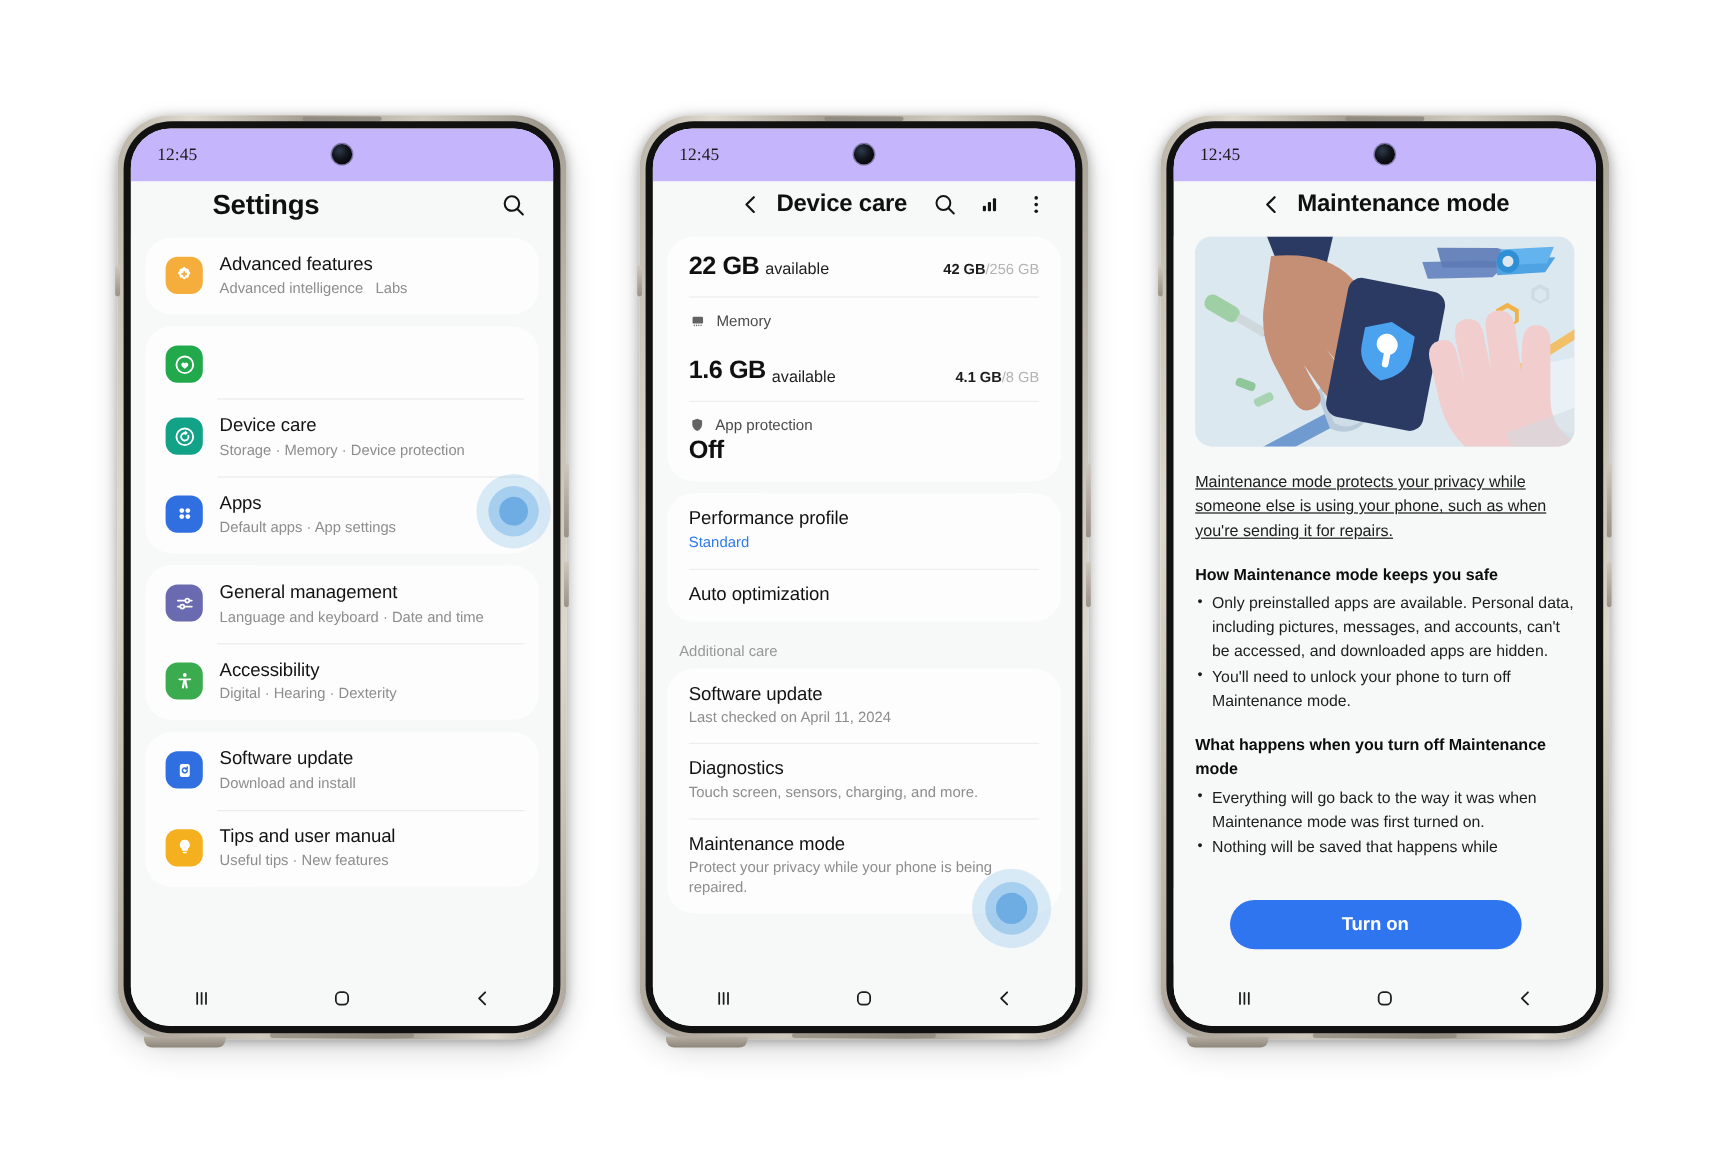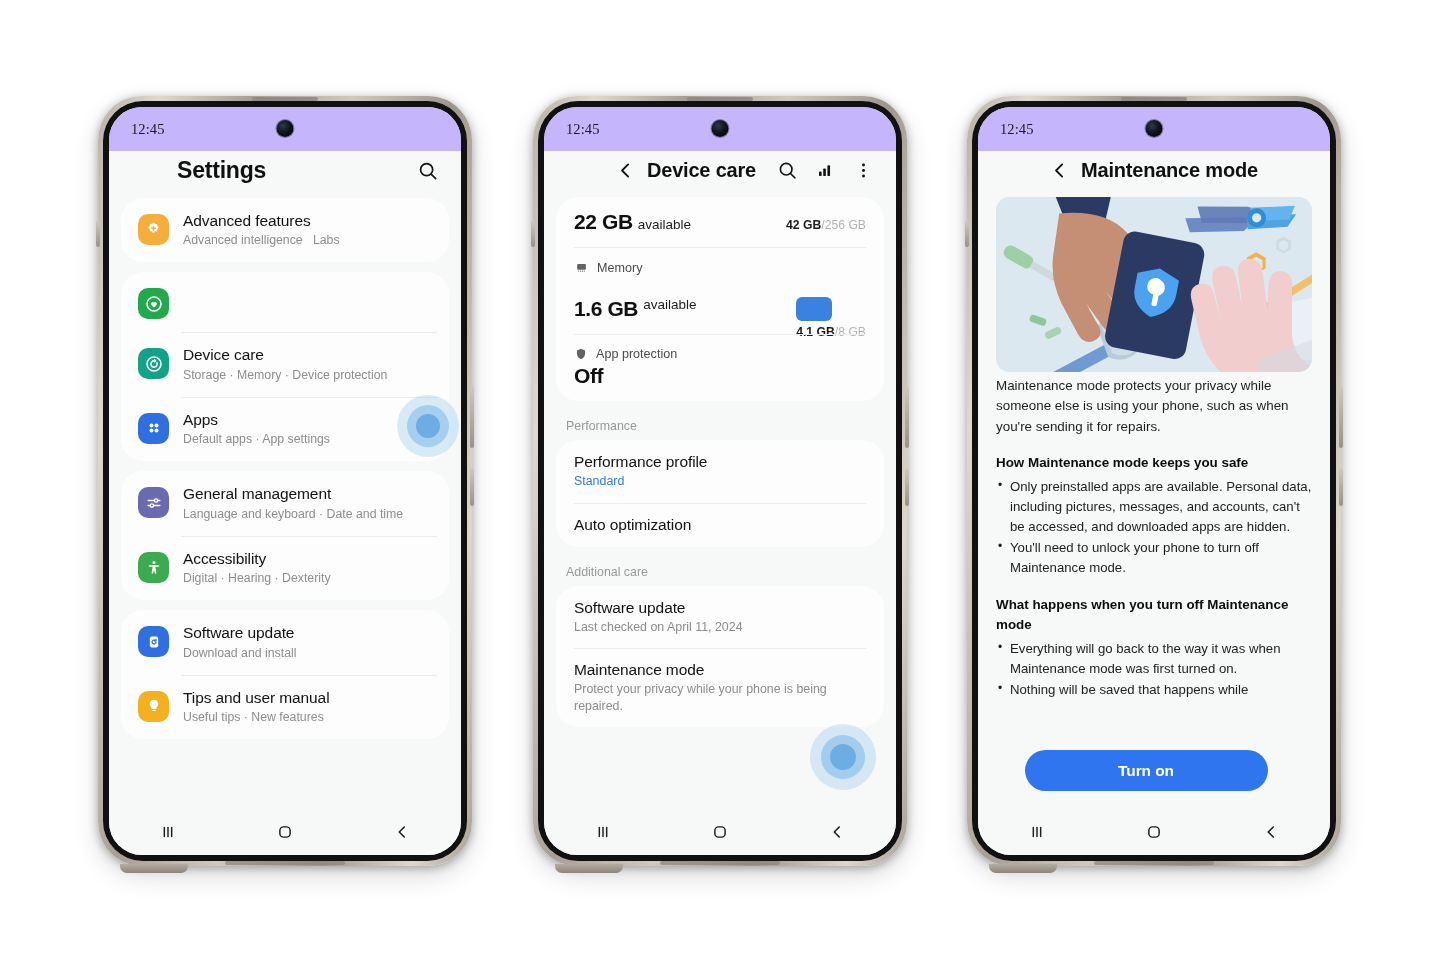--- a/index.html
+++ b/index.html
@@ -77,33 +77,33 @@
   .dline + .dline::before{content:"";position:absolute;left:18px;right:18px;top:0;height:1px;background:#ededed;}
   .bigrow{display:flex;align-items:baseline;}
   .big{font-size:21px;font-weight:700;color:#101010;letter-spacing:-.4px;}
   .bigsm{font-size:13.5px;color:#1c1c1c;margin-left:5px;}
   .right{margin-left:auto;text-align:right;font-size:12.2px;color:#b3b3b3;white-space:nowrap;}
   .right b{color:#1c1c1c;font-weight:700;}
   .minihdr{display:flex;align-items:center;font-size:12.6px;color:#4a4a4a;margin-bottom:2px;}
   .minihdr .ic{margin-right:8px;}
   .bar{width:86px;height:10px;border-radius:6px;background:#ececec;overflow:hidden;margin-left:auto;}
   .bar > i{display:block;height:100%;border-radius:6px;background:#3b82e0;}
-  .memrow{display:flex;margin-top:22px;}
+  .memrow{display:flex;align-items:flex-end;margin-top:22px;}
   .memright{margin-left:auto;text-align:right;}
   .sechdr{font-size:12.4px;color:#989898;padding:8px 22px 7px 22px;}
   .drow{padding:13px 18px;position:relative;}
   .drow + .drow::before{content:"";position:absolute;left:18px;right:18px;top:0;height:1px;background:#ededed;}
   .dtitle{font-size:15.5px;color:#121212;letter-spacing:-.1px;}
   .dsub{font-size:12.4px;color:#8d8d8d;margin-top:2px;line-height:1.34;}
   .dsub.accent{color:#2f7bea;}
 
   
   .mwrap{padding:0 18px;}
   .hero{width:100%;height:175px;border-radius:14px;background:#dee8ef;overflow:hidden;display:block;}
-  .mpara{font-size:13.4px;color:#1d1d1d;line-height:1.52;margin:4px 0 0 0;}
+  .mpara{font-size:13.4px;color:#1d1d1d;line-height:1.52;margin:20px 0 0 0;text-decoration:underline;}
   .mh{font-size:13.4px;font-weight:700;color:#0d0d0d;line-height:1.5;margin:16px 0 2px 0;}
   .mul{margin:4px 0 0 0;padding:0;list-style:none;}
   .mul li{position:relative;padding-left:14px;font-size:13.2px;color:#1d1d1d;line-height:1.52;margin-bottom:1px;}
   .mul li::before{content:"\2022";position:absolute;left:2px;top:-1px;color:#1d1d1d;font-size:12px;}
   .cta-wrap{position:absolute;left:0;right:16px;bottom:52px;display:flex;justify-content:center;
     background:#f7f8f8;padding:10px 0 12px 0;}
   .cta{width:243px;height:41px;border-radius:21px;background:#2f75ef;color:#fff;border:0;
     font-size:15.5px;font-weight:700;font-family:"Liberation Sans",sans-serif;cursor:pointer;
     display:flex;align-items:center;justify-content:center;letter-spacing:-.1px;}
 
@@ -382,36 +382,39 @@
                 <svg width="14" height="14" viewBox="0 0 24 24" fill="#636363">
                   <path d="M12 3.2l7 2.8v5.1c0 4.3-2.9 8.1-7 9.7-4.1-1.6-7-5.4-7-9.7V6z"></path>
                 </svg>
               </span>
               <span>App protection</span>
             </div>
             <div class="big" style="margin-top:3px">Off</div>
           </div>
         </div>
 
-        <div class="sechdr">Performance</div>
         <div class="dcard">
           <div class="drow">
             <div class="dtitle">Performance profile</div>
             <div class="dsub accent">Standard</div>
           </div>
           <div class="drow">
             <div class="dtitle">Auto optimization</div>
           </div>
         </div>
 
         <div class="sechdr">Additional care</div>
         <div class="dcard">
           <div class="drow">
             <div class="dtitle">Software update</div>
             <div class="dsub">Last checked on April 11, 2024</div>
+          </div>
+          <div class="drow">
+            <div class="dtitle">Diagnostics</div>
+            <div class="dsub">Touch screen, sensors, charging, and more.</div>
           </div>
           <div class="drow">
             <div class="dtitle">Maintenance mode</div>
             <div class="dsub" style="max-width:258px">Protect your privacy while your phone is being repaired.</div>
           </div>
         </div>
       </div>
 
       <div class="navbar">
         <span class="ic">

